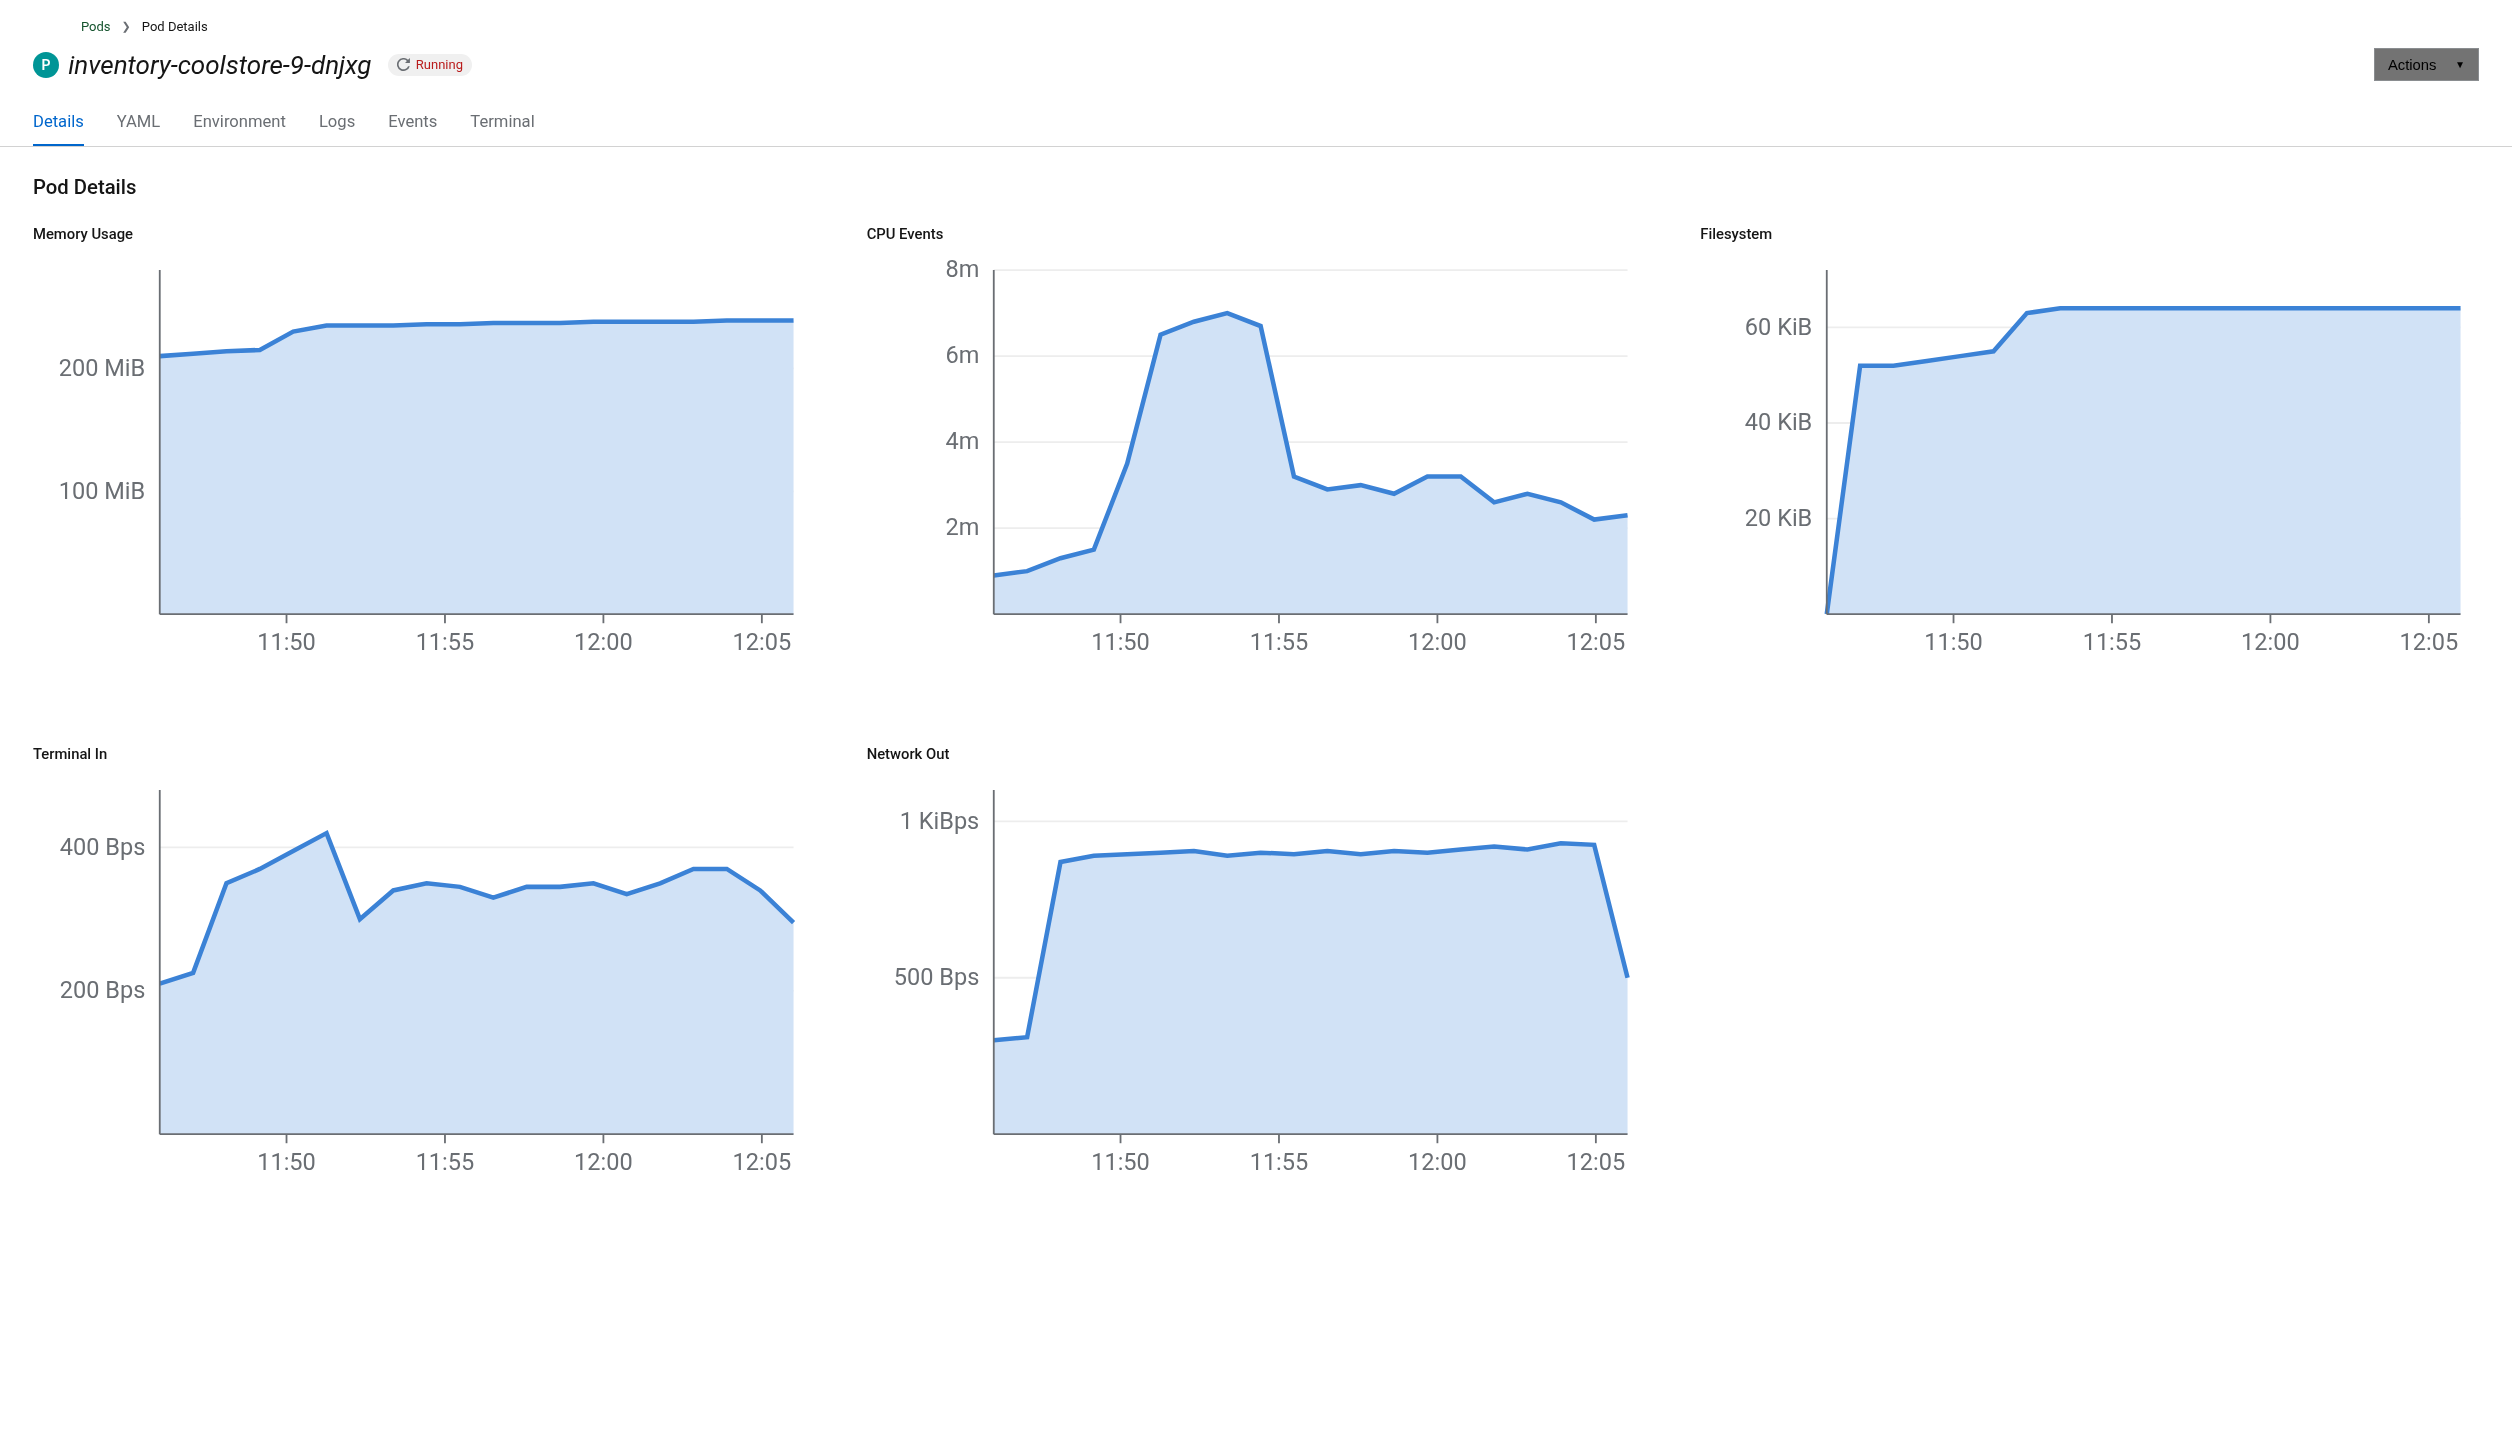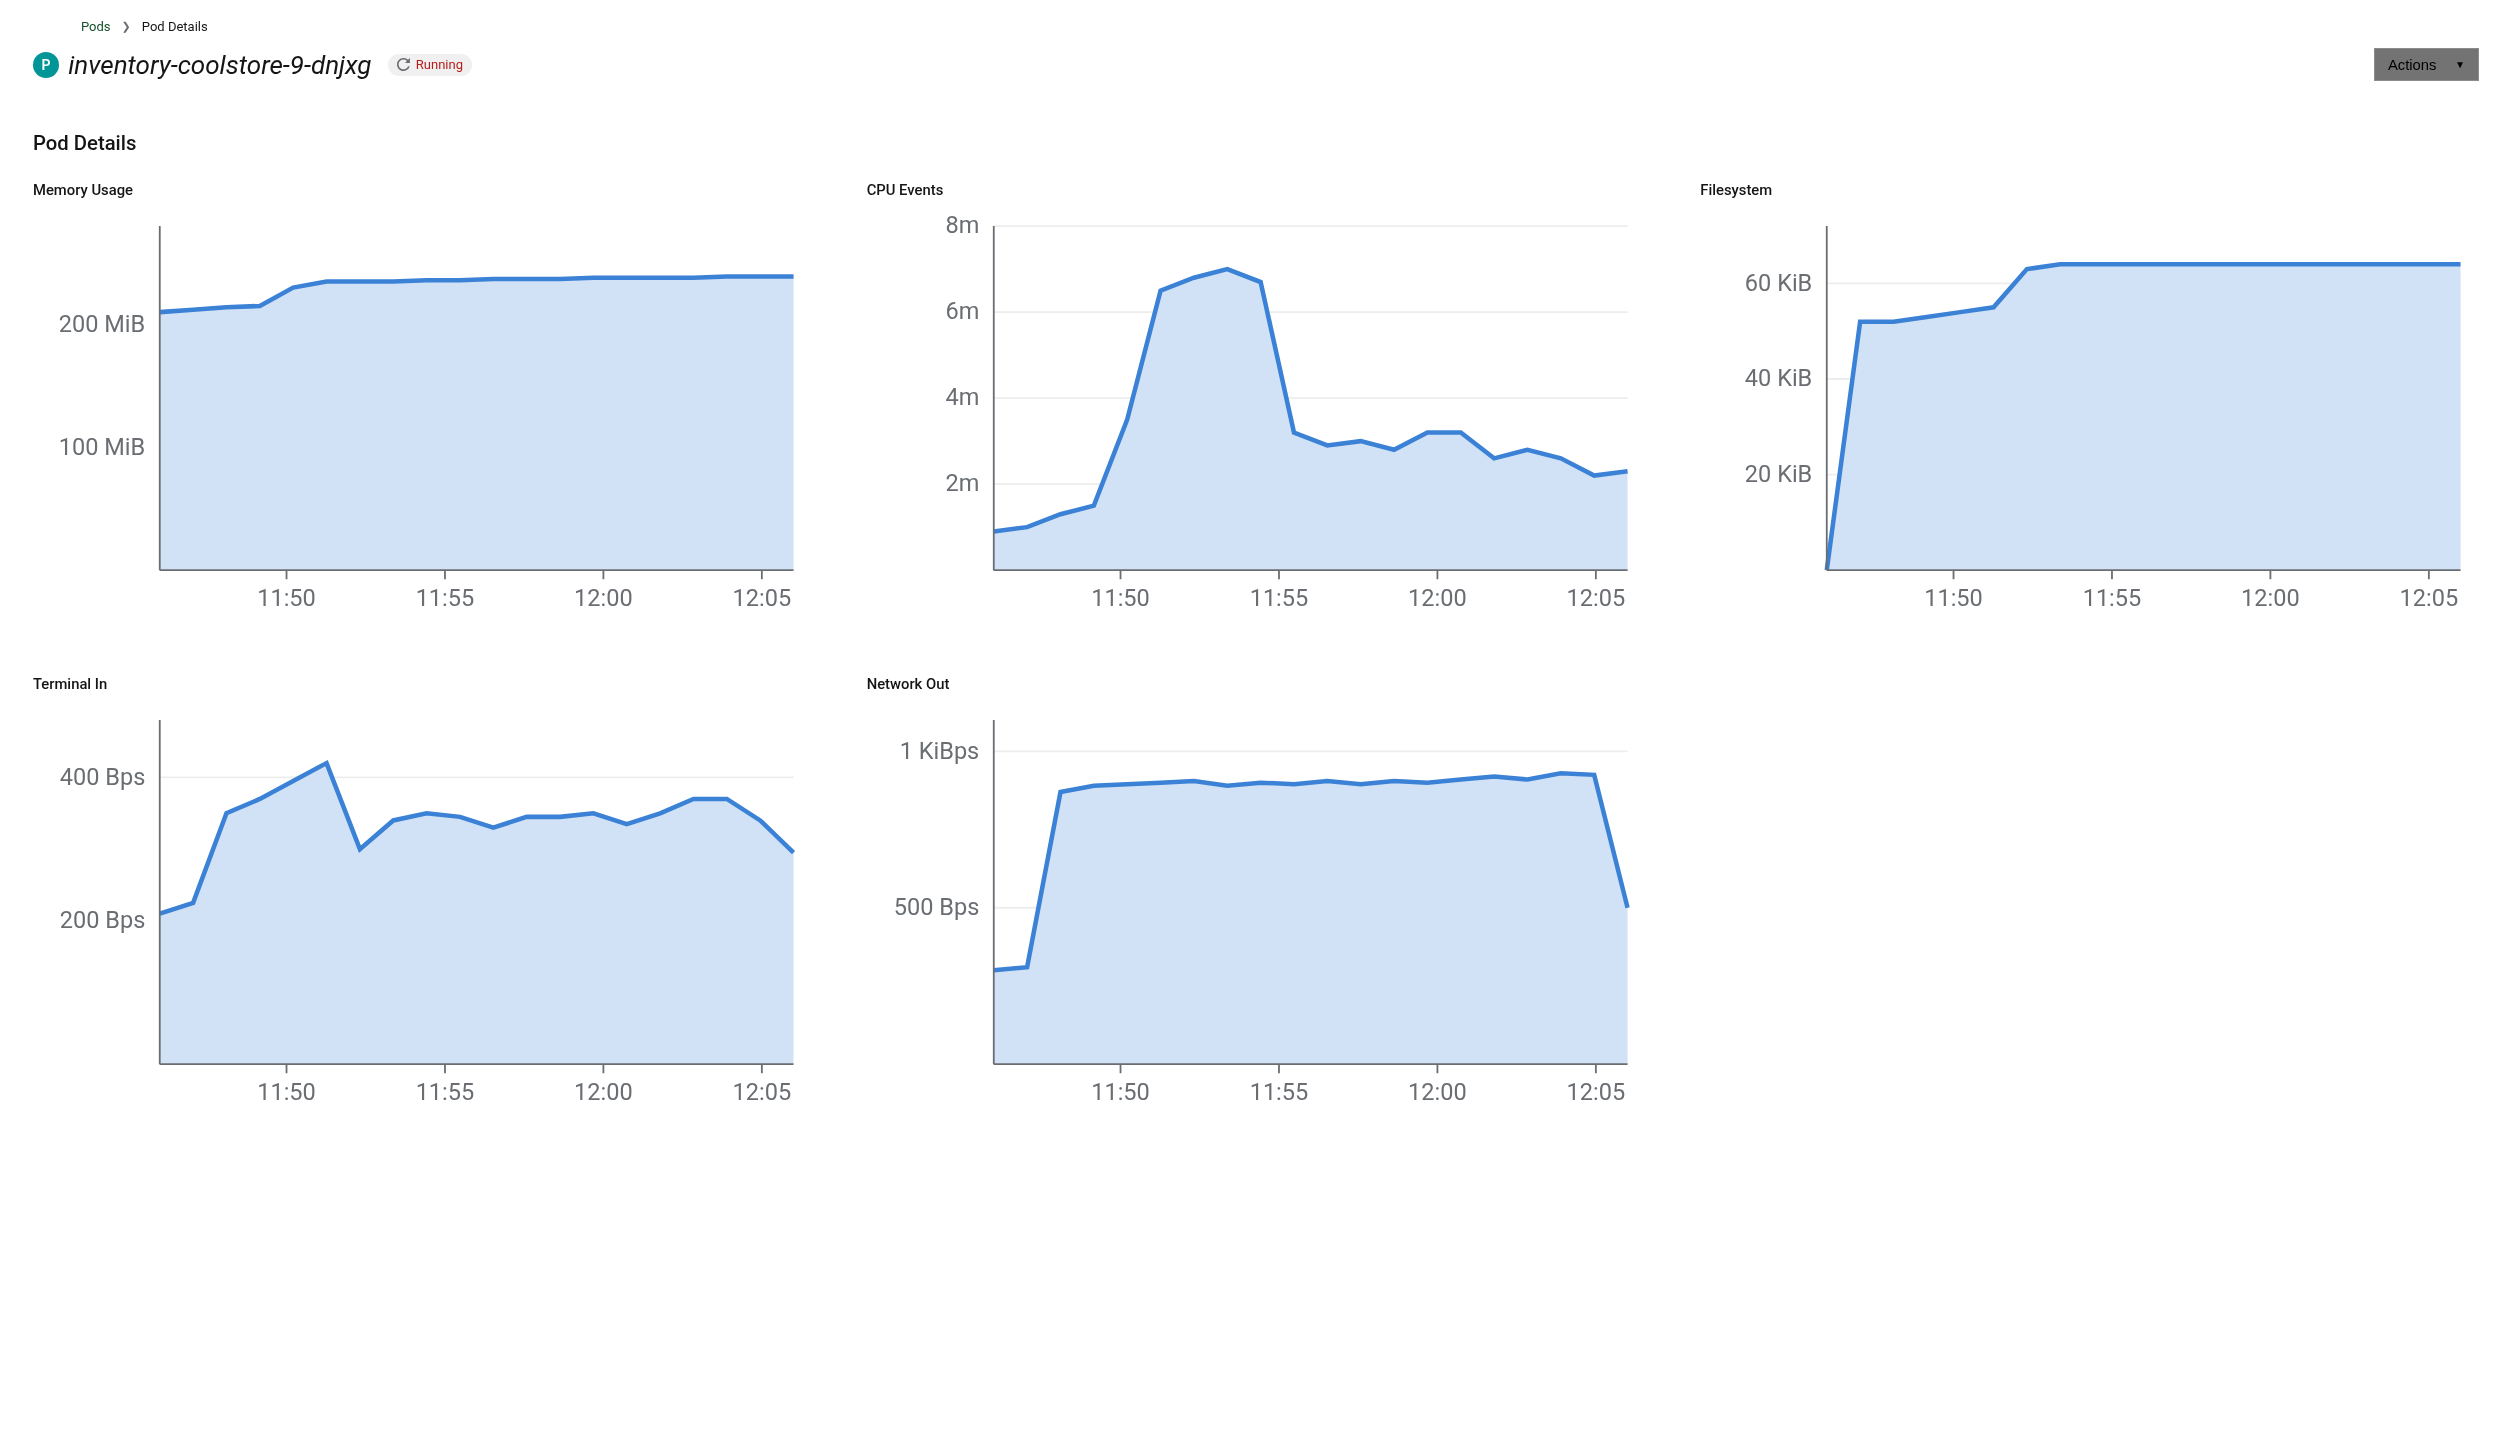--- a/index.html
+++ b/index.html
@@ -16,21 +16,21 @@
 .pod-title { font-size: 26px; font-weight: 400; color: #151515; font-style: italic; }
 .status-badge { display: inline-flex; align-items: center; gap: 5.5px; background: #f0f0f0; padding: 3.7px 9.2px; border-radius: 11px; font-size: 13px; color: #b91c1c; margin-left: 7.4px; }
 .refresh-icon { width: 13px; height: 13px; }
 .actions-btn { display: flex; align-items: center; gap: 18.5px; border: 0.9px solid #8a8d90; background: #737373; padding: 7.4px 13px; font-size: 14.8px; cursor: pointer; }
 .caret-down { font-size: 10.2px; }
 .tabs { display: flex; border-bottom: 0.9px solid #d2d2d2; padding: 0 33px; gap: 33px; }
 .tab { padding: 9.2px 0 13px 0; font-size: 16.6px; color: #6a6e73; cursor: pointer; border-bottom: 2.8px solid transparent; }
 .tab.active { color: #0066cc; border-bottom-color: #0066cc; }
 .content { padding: 28px 33px; }
 .section-title { font-size: 20.3px; font-weight: 500; margin-bottom: 22px; }
-.charts-grid { display: grid; grid-template-columns: repeat(3, 1fr); gap: 46px 55px; margin-top: 26px; }
+.charts-grid { display: grid; grid-template-columns: repeat(3, 1fr); gap: 72px 55px; margin-top: 26px; }
 .chart-box { }
 .chart-title { font-size: 14.8px; font-weight: 500; margin-bottom: 9.2px; }
 .chart-svg { width: 100%; height: auto; }
 .axis-text { font-size: 13px; fill: #6a6e73; }
 .grid-line { stroke: #ededed; stroke-width: 1; }
 .axis-line { stroke: #6a6e73; stroke-width: 1; }
 .data-area { fill: #d1e2f6; stroke: none; }
 .data-line { fill: none; stroke: #3b82d6; stroke-width: 2.5; }
 </style>
 </head>
@@ -54,20 +54,28 @@
           <span>Running</span>
         </span>
       </div>
       <button class="actions-btn">
         <span>Actions</span>
         <span class="caret-down">▼</span>
       </button>
     </div>
   </div>
 
+  <div class="tabs" id="tabs-container">
+      <div class="tab active">Details</div>
+      <div class="tab">YAML</div>
+      <div class="tab">Environment</div>
+      <div class="tab">Logs</div>
+      <div class="tab">Events</div>
+      <div class="tab">Terminal</div>
+    </div>
 
   <div class="content">
     <h2 class="section-title">Pod Details</h2>
     <div class="charts-grid" id="charts-grid">
         <div class="chart-box"><div class="chart-title">Memory Usage</div><svg class="chart-svg" viewBox="0 0 430 230">
             <line class="grid-line" x1="70" y1="132.14285714285714" x2="420" y2="132.14285714285714"></line>
             <text class="axis-text" x="62" y="136.14285714285714" text-anchor="end">100 MiB</text>
             <line class="grid-line" x1="70" y1="64.28571428571428" x2="420" y2="64.28571428571428"></line>
             <text class="axis-text" x="62" y="68.28571428571428" text-anchor="end">200 MiB</text>
             <path class="data-area" d="M 70 200 L 70 57.5 L 88.42105263157895 56.14285714285714 L 106.84210526315789 54.785714285714306 L 125.26315789473685 54.10714285714286 L 143.68421052631578 43.928571428571445 L 162.10526315789474 40.53571428571428 L 180.5263157894737 40.53571428571428 L 198.94736842105263 40.53571428571428 L 217.36842105263156 39.85714285714286 L 235.78947368421052 39.85714285714286 L 254.21052631578945 39.178571428571416 L 272.63157894736844 39.178571428571416 L 291.0526315789474 39.178571428571416 L 309.47368421052636 38.5 L 327.89473684210526 38.5 L 346.3157894736842 38.5 L 364.7368421052631 38.5 L 383.1578947368421 37.821428571428584 L 401.57894736842104 37.821428571428584 L 420 37.821428571428584 L 420 200 Z"></path>

